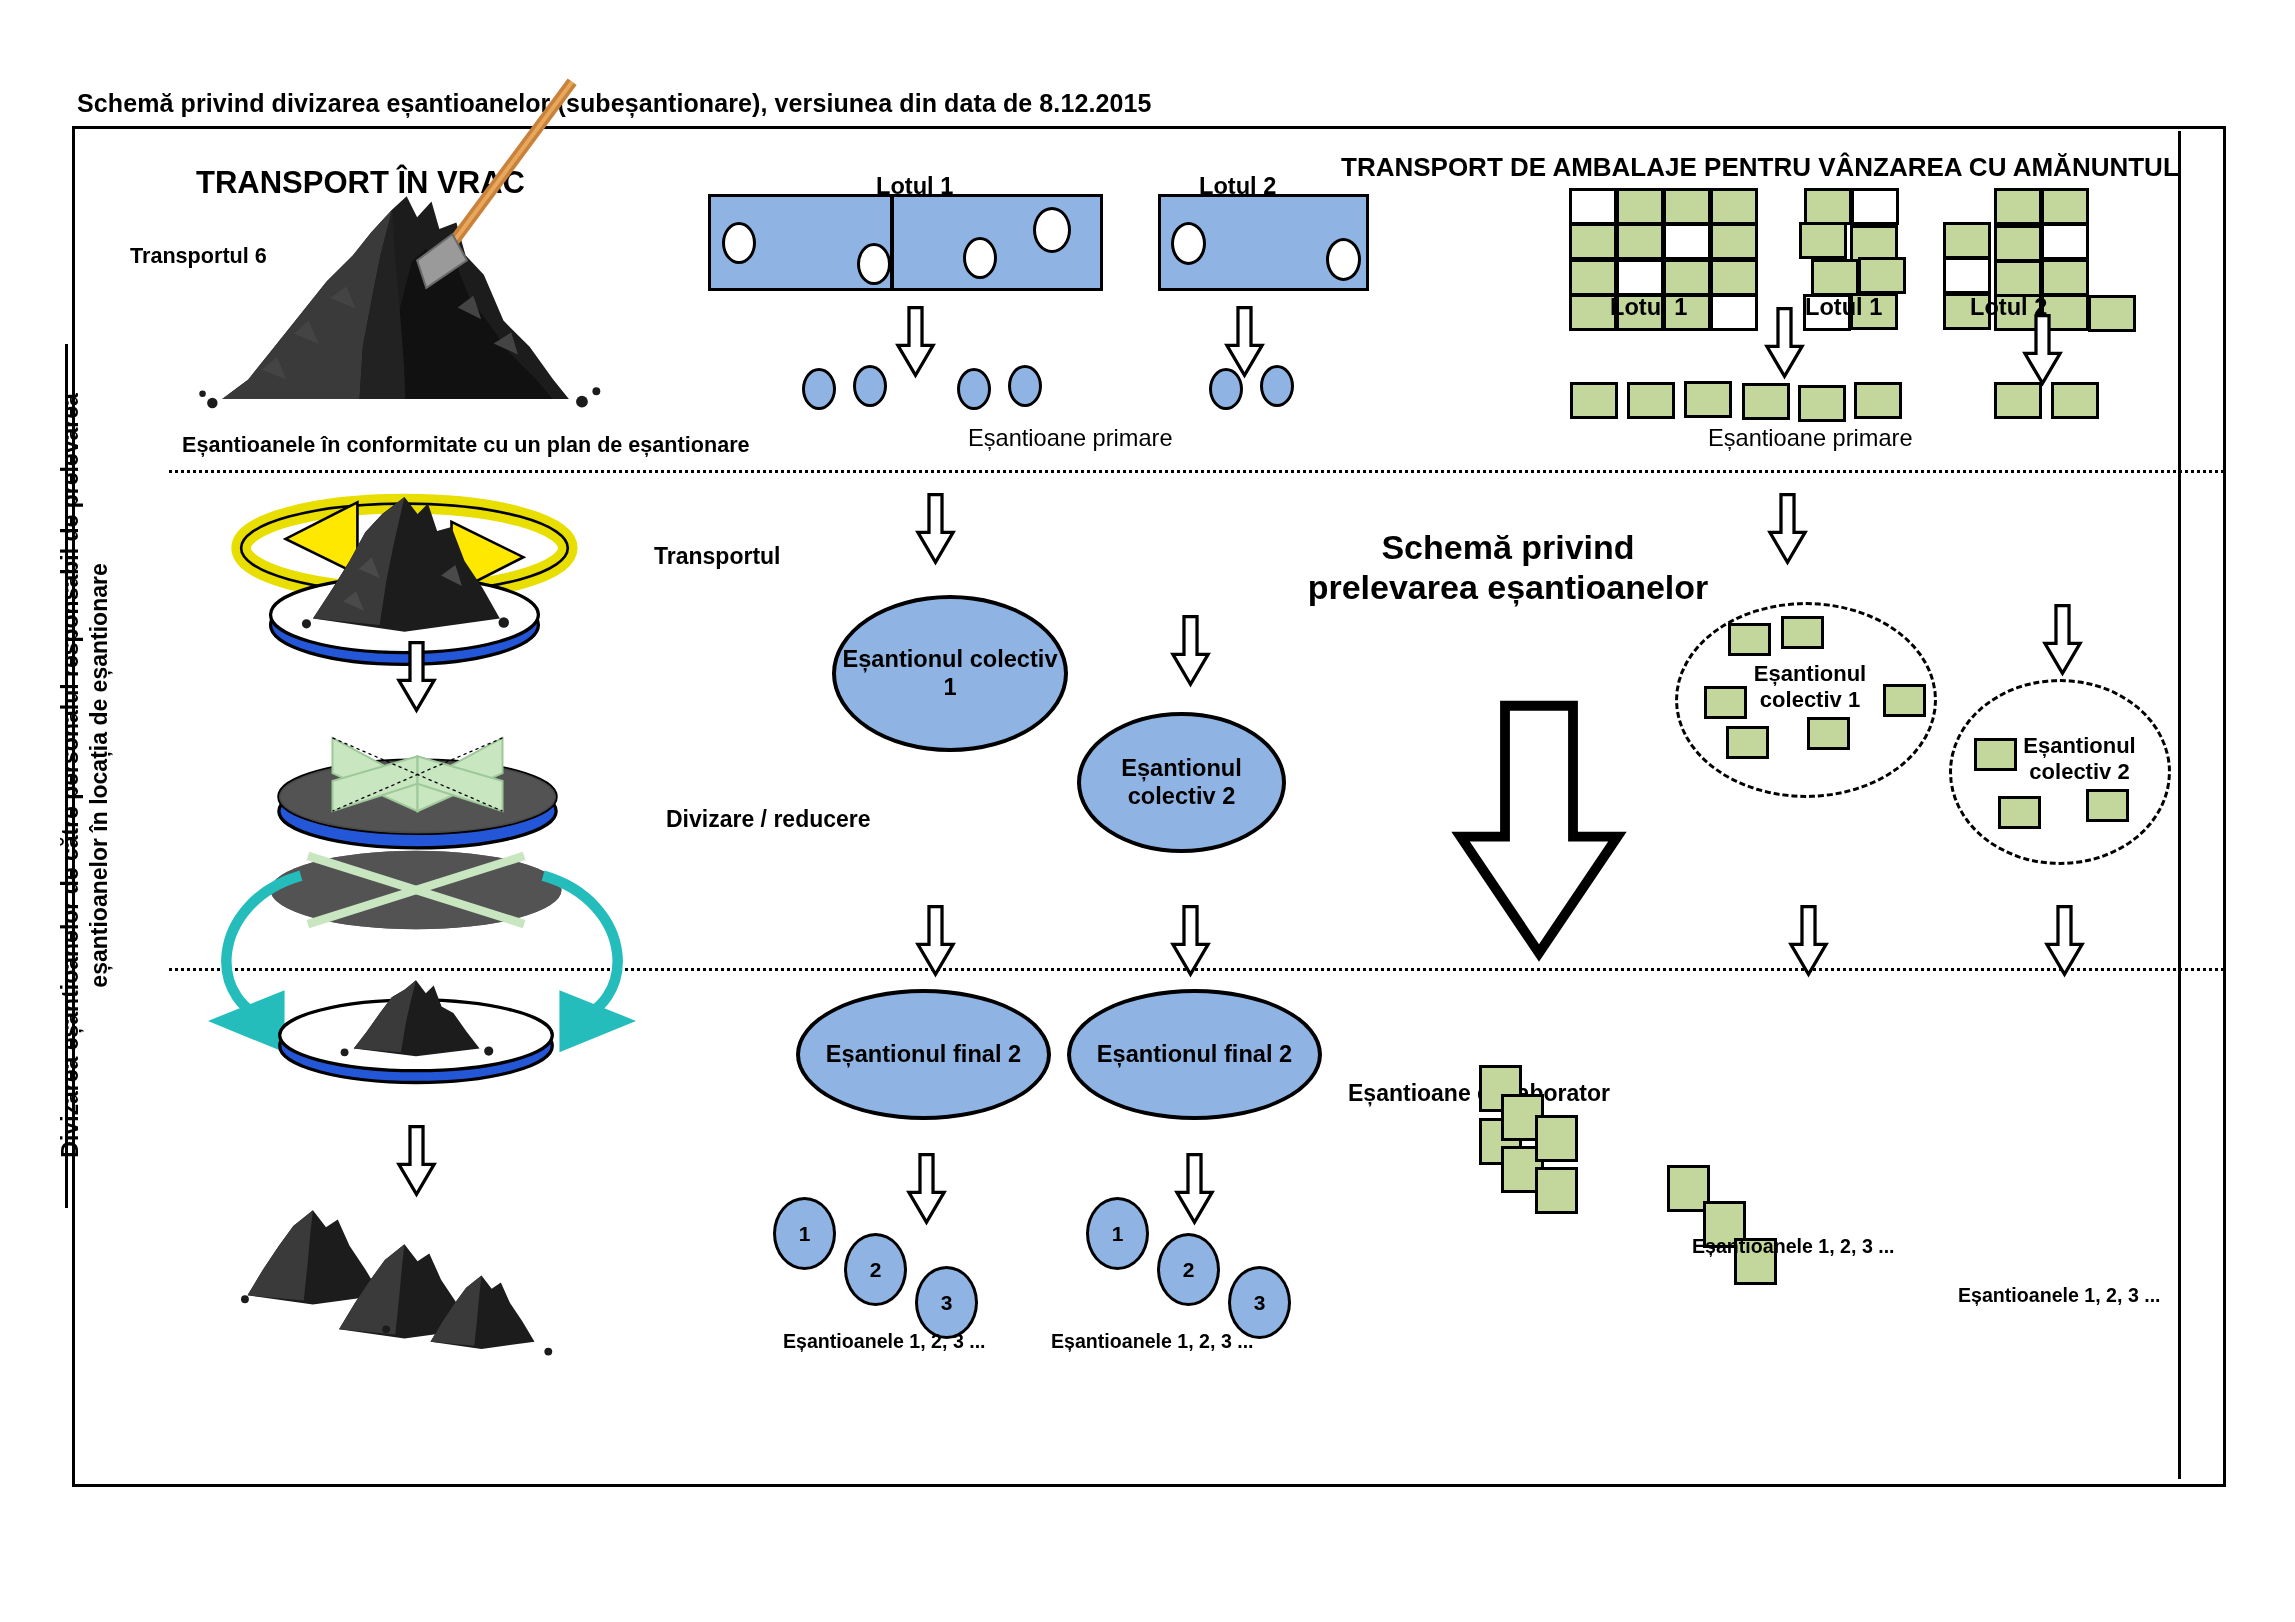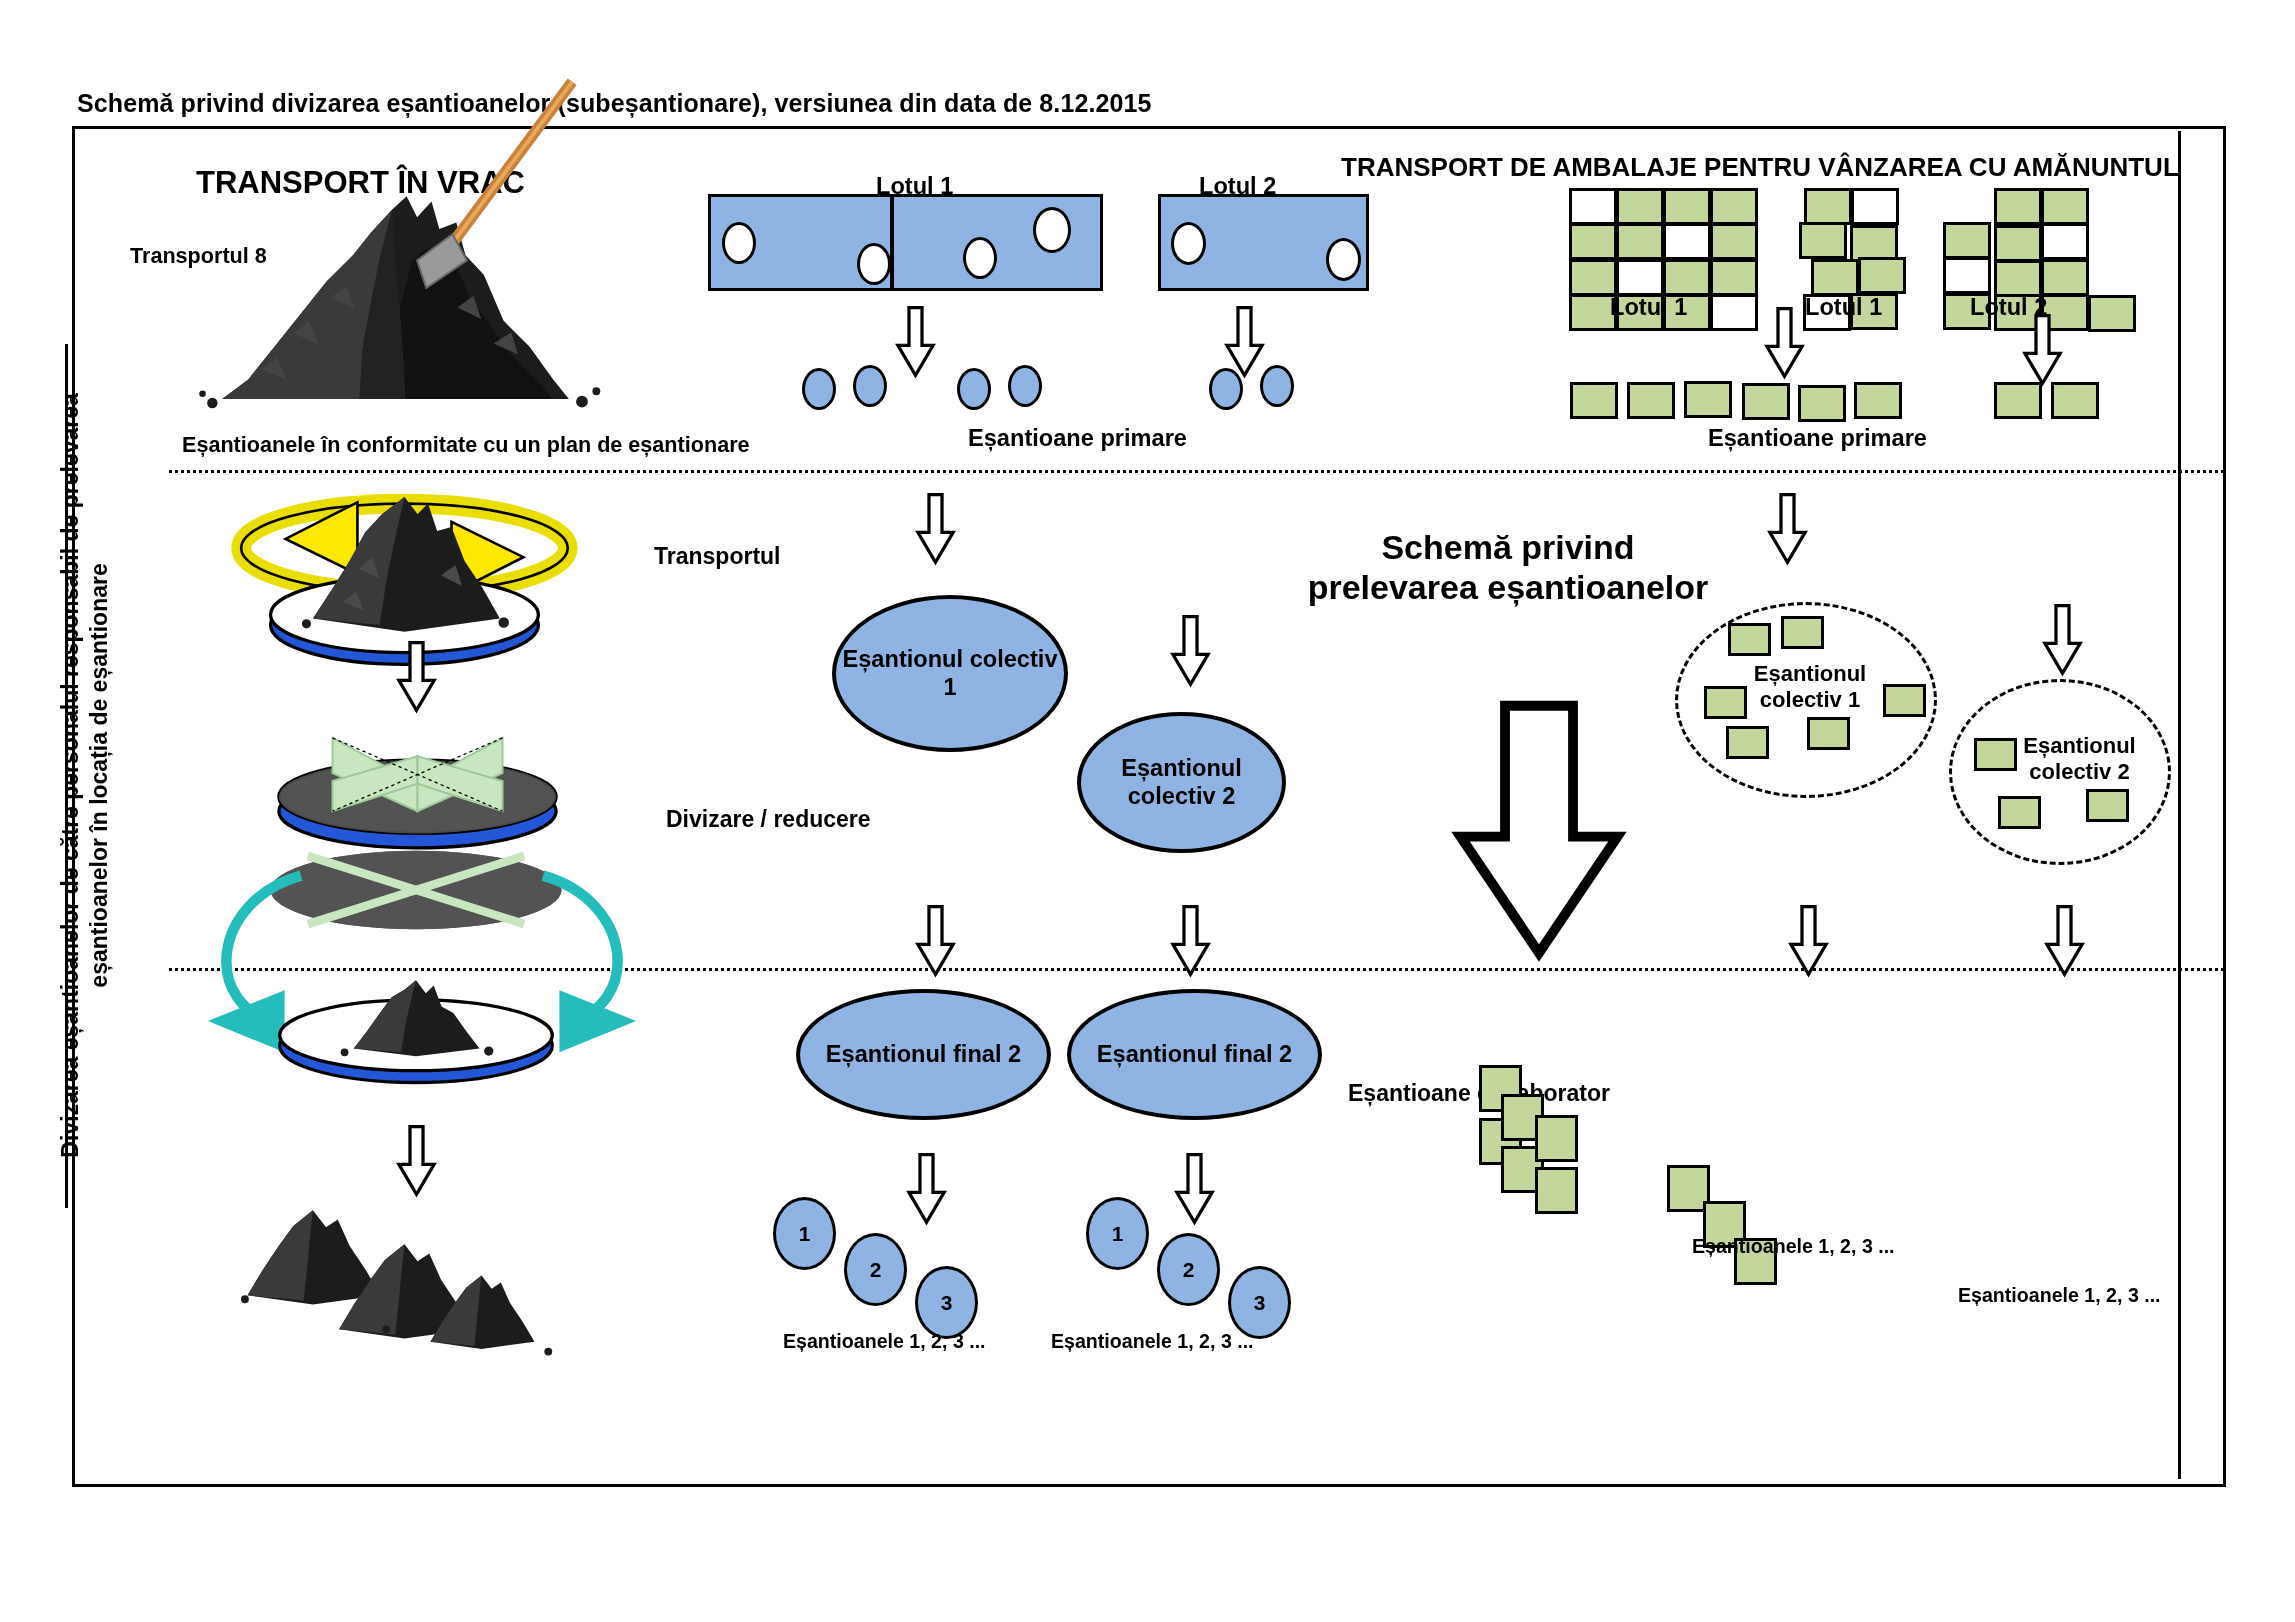--- a/index.html
+++ b/index.html
@@ -20,21 +20,21 @@
   
   #hdr-bulk{left:196px;top:165px;font-size:31px;font-weight:bold;white-space:nowrap;}
   #hdr-retail{left:1341px;top:152px;font-size:26px;font-weight:bold;white-space:nowrap;}
   #lbl-transport1{left:130px;top:243px;font-size:21.6px;font-weight:bold;}
   #lbl-plan{left:182px;top:432px;font-size:21.6px;font-weight:bold;white-space:nowrap;}
   #lbl-omog{left:654px;top:543px;font-size:23px;font-weight:bold;}
   #lbl-div{left:666px;top:806px;font-size:23px;font-weight:bold;}
   #lbl-lab{left:1348px;top:1080px;font-size:23px;font-weight:bold;white-space:nowrap;}
   #center-title{left:1305px;top:527px;width:406px;text-align:center;font-size:34px;font-weight:bold;line-height:1.18;}
   .lot-lbl{font-size:23.6px;font-weight:bold;white-space:nowrap;}
-  .primare{font-size:23.6px;font-weight:bold;white-space:nowrap;}
+  .primare{font-size:23.6px;font-weight:normal;white-space:nowrap;}
   .esnum{font-size:19.6px;font-weight:bold;white-space:nowrap;}
   
   .lotbox{background:#8FB4E3;border:3.3px solid #000;box-sizing:border-box;}
   
   .bell{background:#8FB4E3;border:3.3px solid #000;border-radius:50%;box-sizing:border-box;}
   
   .bigcirc{background:#8FB4E3;border:4.6px solid #000;border-radius:50%;box-sizing:border-box;
      display:flex;align-items:center;justify-content:center;text-align:center;
      font-size:23.6px;font-weight:bold;line-height:1.18;}
   .bigell{background:#8FB4E3;border:4.6px solid #000;border-radius:50%;box-sizing:border-box;
@@ -60,21 +60,21 @@
 <div class="abs" id="side-caption">Divizarea eșantioanelor de către personalul responsabil de prelevarea eșantioanelor în locația de eșantionare</div>
 
 <div class="abs hsep" id="sep1"></div>
 <div class="abs hsep" id="sep2"></div>
 <div class="abs" id="vsep-right"></div>
 
 <div class="abs" id="hdr-bulk">TRANSPORT ÎN VRAC</div>
 <div class="abs" id="hdr-retail">TRANSPORT DE AMBALAJE PENTRU VÂNZAREA CU AMĂNUNTUL</div>
 <div class="abs" id="center-title">Schemă privind prelevarea eșantioanelor</div>
 
-<div class="abs" id="lbl-transport1">Transportul 8</div>
+<div class="abs" id="lbl-transport1">Transportul 6</div>
 <div class="abs" id="lbl-plan">Eșantioanele în conformitate cu un plan de eșantionare</div>
 <div class="abs" id="lbl-omog">Transportul</div>
 <div class="abs" id="lbl-div">Divizare / reducere</div>
 
 <div class="abs" style="left:196px;top:183px;">
 <svg width="471" height="249" viewBox="0 0 720 380">
   <polygon points="300,40 322,20 338,52 360,28 372,70 398,60 412,110 440,140 470,210 510,250 546,300 570,330 40,330 80,300 120,250 160,200 200,150 240,110 268,75" fill="#1C1C1C"></polygon>
   <polygon points="300,40 268,75 240,110 200,150 160,200 120,250 80,300 40,330 250,330 255,250 270,170 282,110" fill="#3A3A3A"></polygon>
   <polygon points="330,120 352,100 372,140 400,130 418,175 448,215 480,260 520,300 545,330 300,330 305,260 312,190" fill="#111"></polygon>
   <polygon points="250,330 255,250 270,170 282,110 300,40 305,120 312,200 318,280 320,330" fill="#222"></polygon>

